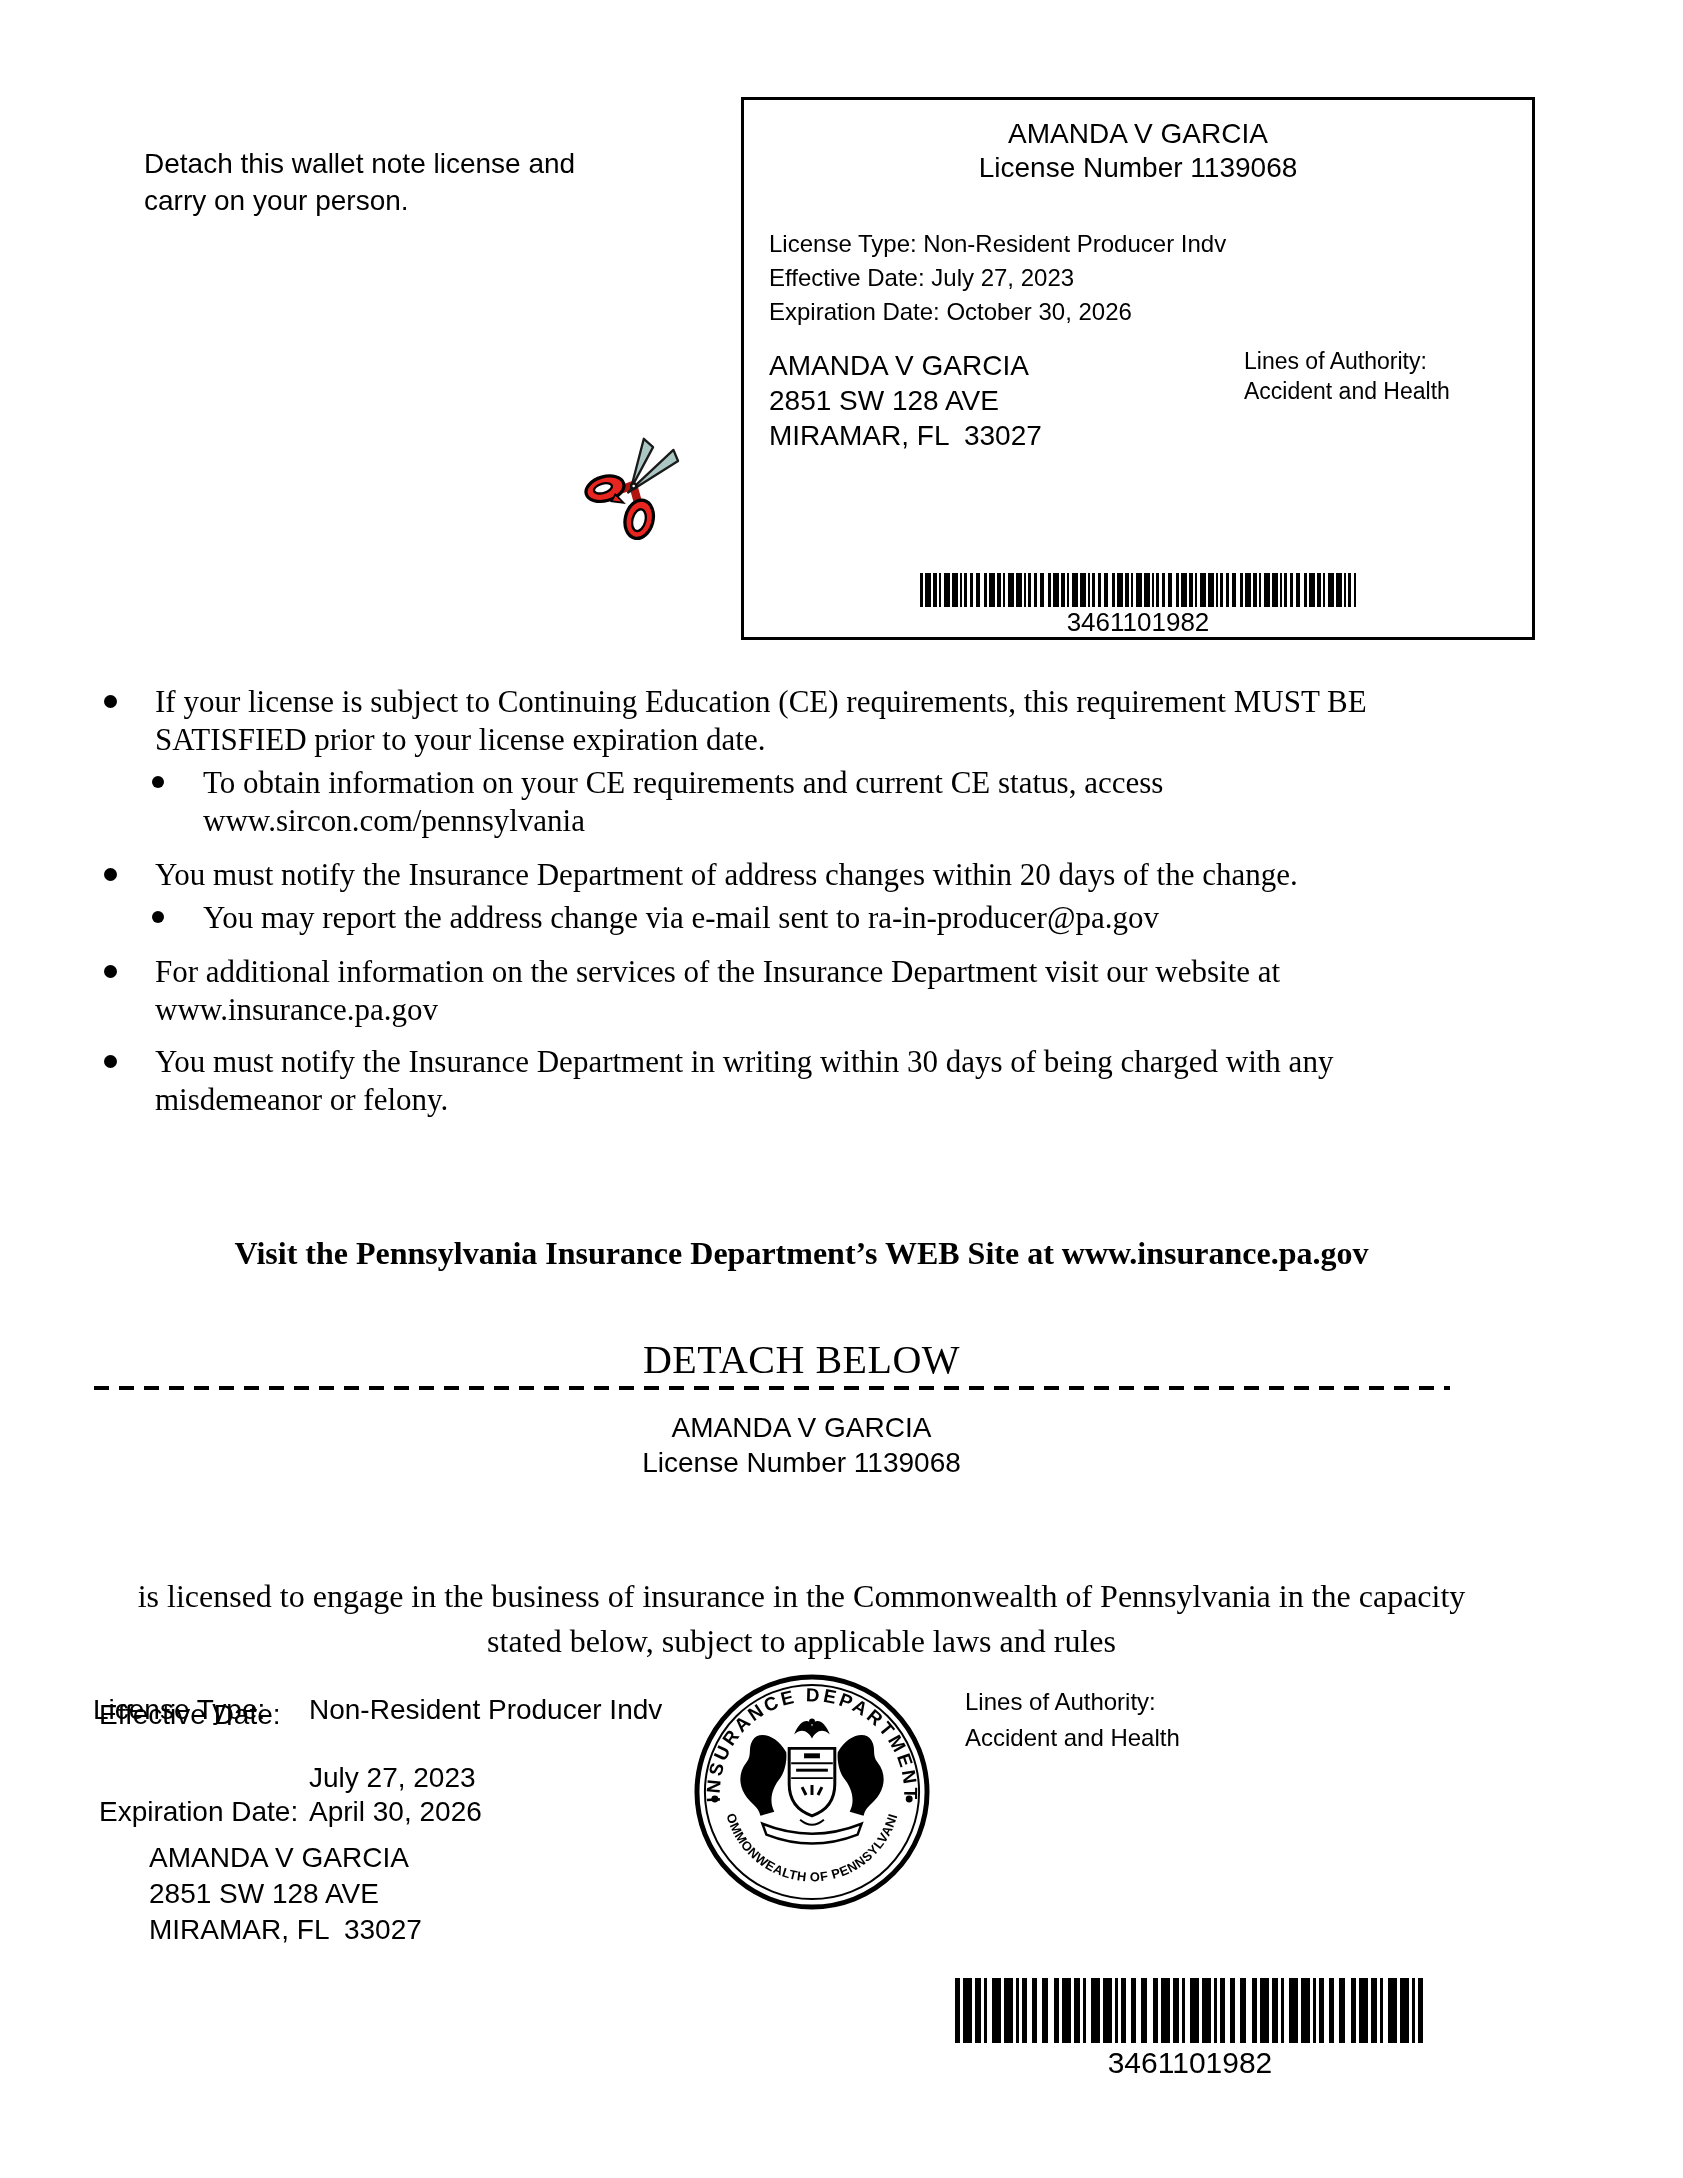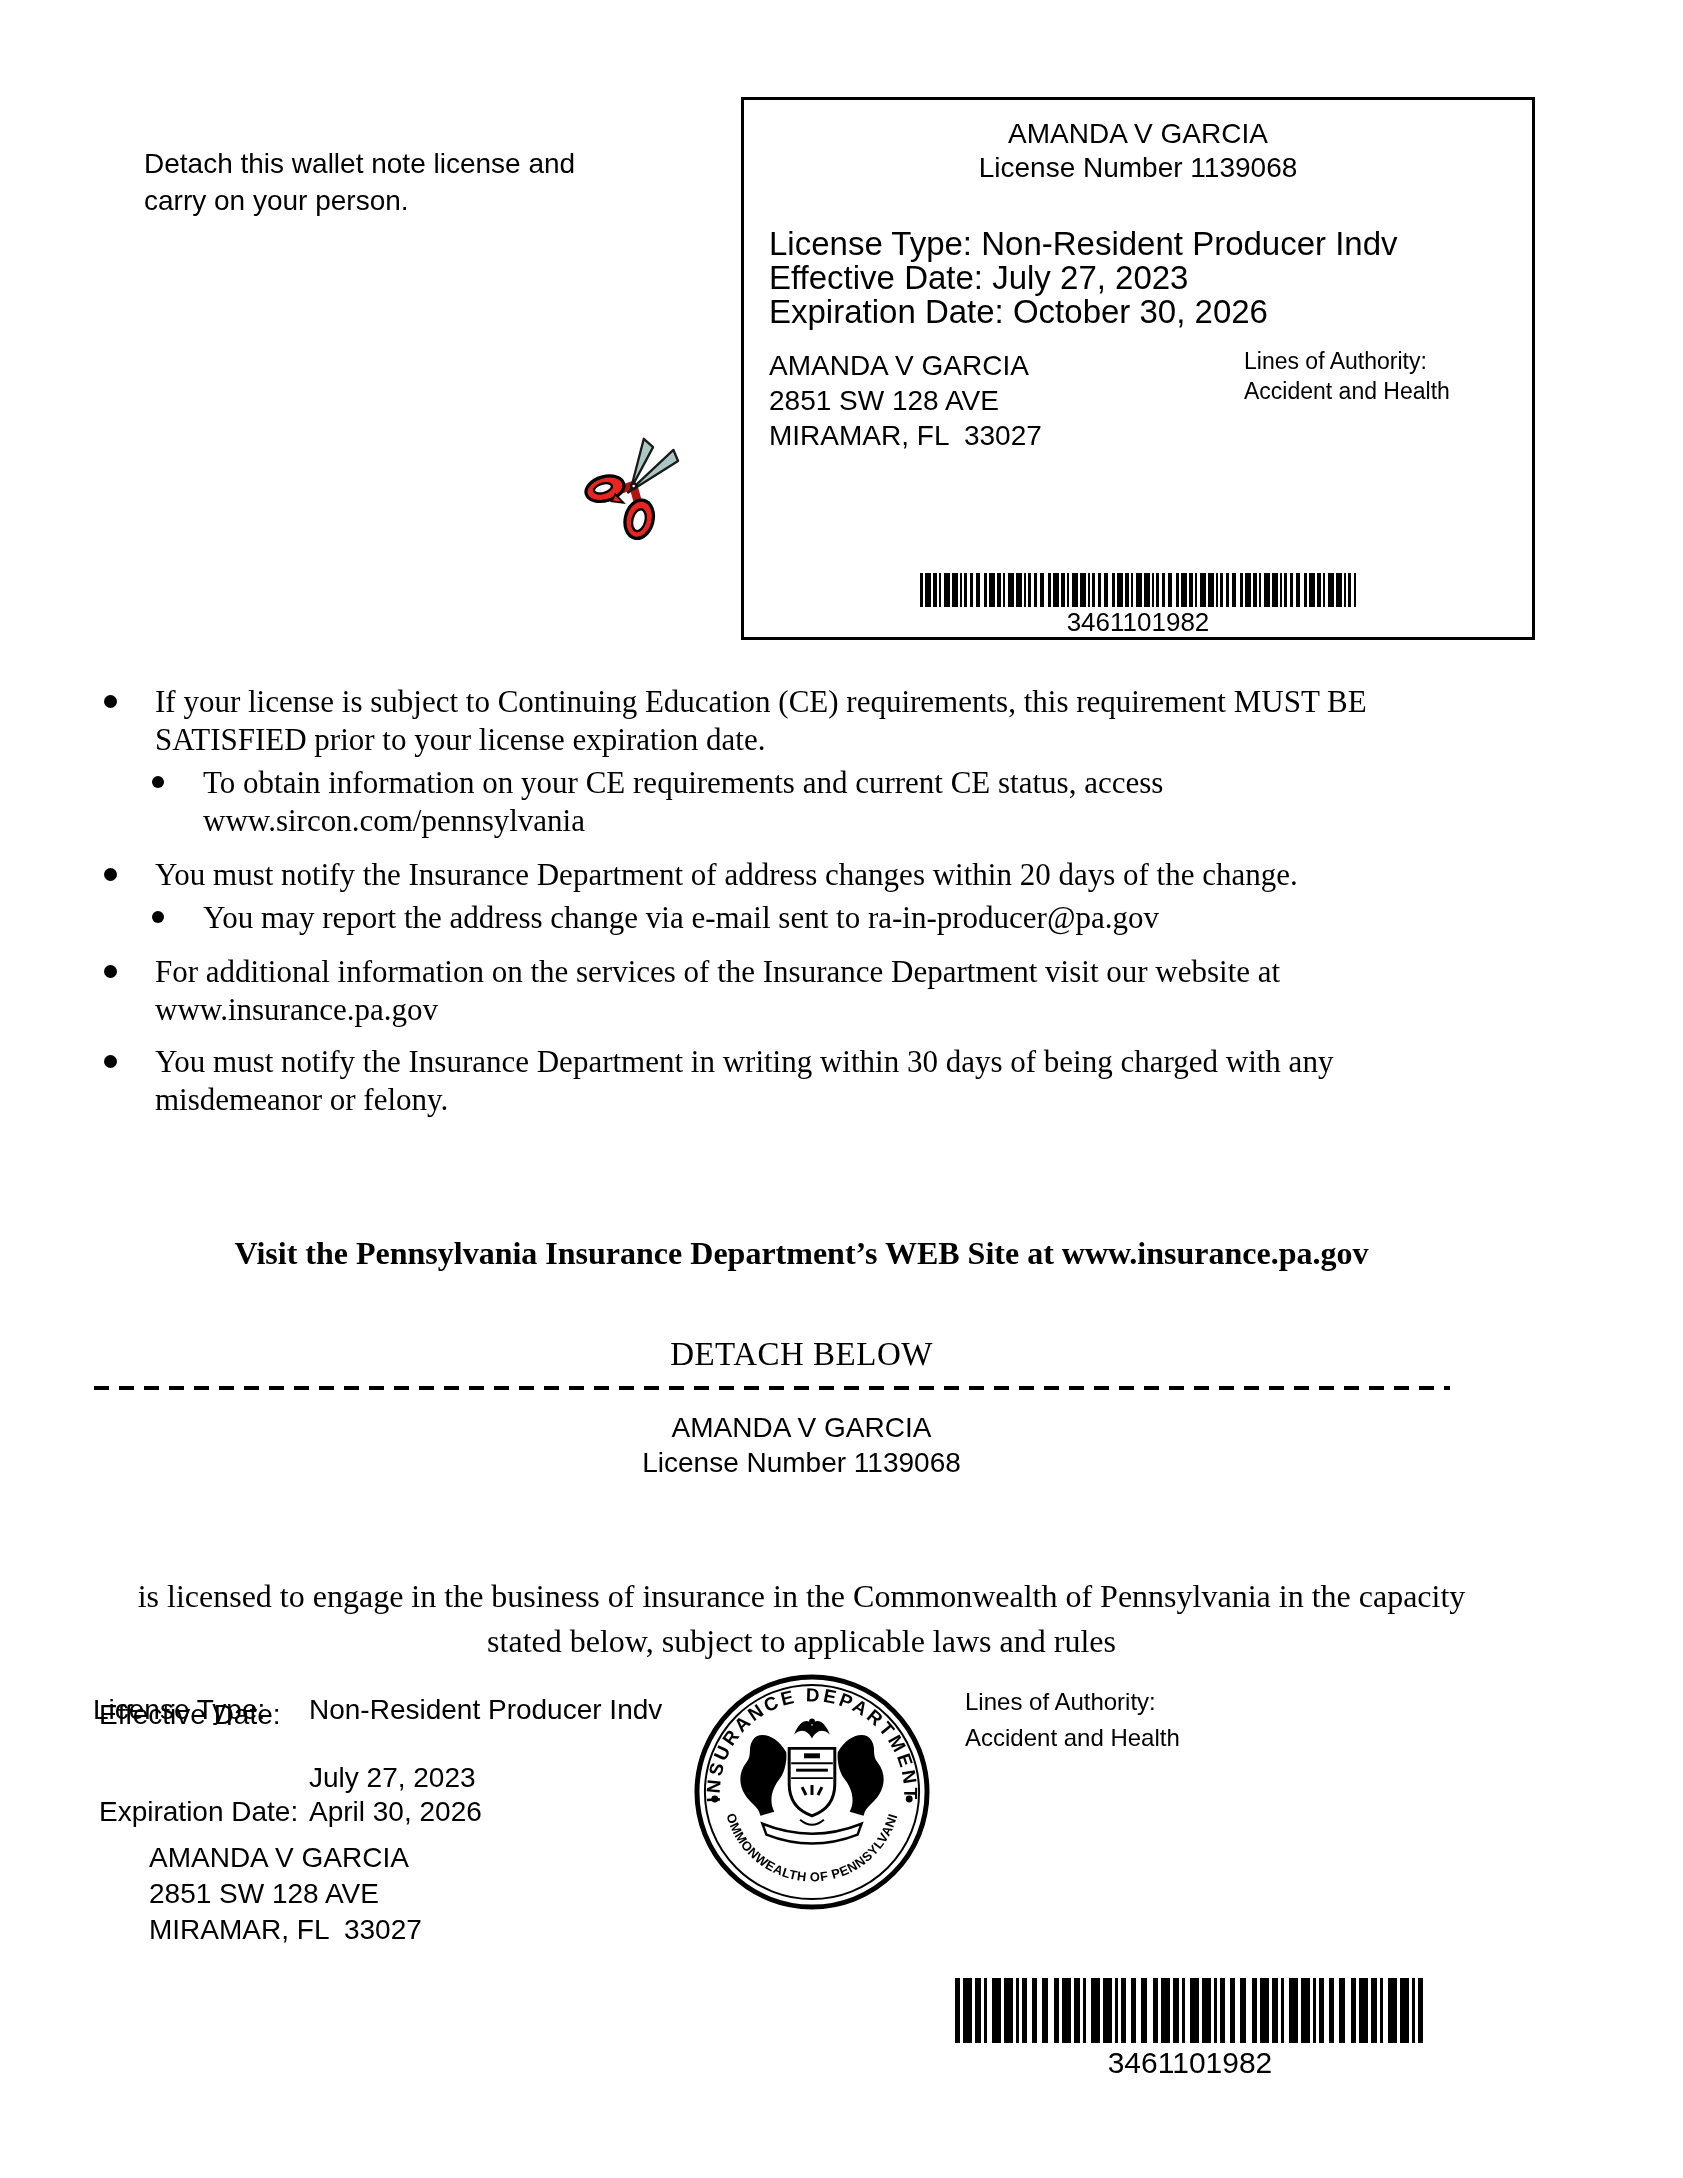--- a/index.html
+++ b/index.html
@@ -12,21 +12,21 @@
   .serif{font-family:"Liberation Serif","DejaVu Serif",serif;}
   .pre{white-space:pre-wrap;}
   .abs{position:absolute;}
 
   
   .detach-note{left:144px; top:145px; width:460px; font-size:28px; line-height:37px;}
 
   
   .card{left:741px; top:97px; width:794px; height:543px; border:3px solid #000; box-sizing:border-box;}
   .card-title{position:absolute; top:17px; left:0; width:100%; text-align:center; font-size:28px; line-height:34px;}
-  .card-details{position:absolute; top:127px; left:25px; font-size:33px; line-height:34px;}
+  .card-details{position:absolute; top:127px; left:25px; font-size:24px; line-height:34px;}
   .card-address{position:absolute; top:248px; left:25px; font-size:28px; line-height:35px;}
   .card-loa{position:absolute; top:246px; left:500px; font-size:23px; line-height:30px;}
   .card-bc-wrap{position:absolute; top:473px; left:0; width:100%; text-align:center;}
   .barcode{display:flex; align-items:stretch; overflow:hidden;}
   .barcode span{background:#000; height:100%; flex:0 0 auto;}
   .barcode i{flex:0 0 auto;}
   .bc-card{width:436px; height:34px; margin:0 auto;}
   .bc-num-card{font-size:26px; line-height:28px; margin-top:1px;}
 
   
@@ -35,21 +35,21 @@
   
   .bullets{left:102px; top:683px; width:1371px; font-family:"Liberation Serif","DejaVu Serif",serif;
            font-size:31px; line-height:38px;}
   .b{position:relative; padding-left:53px; margin-bottom:14px;}
   .b.tight{margin-bottom:5px;}
   .b::before{content:""; position:absolute; left:2px; top:12px; width:13px; height:13px; border-radius:50%; background:#000;}
   .sb{position:relative; padding-left:101px; margin-bottom:16px;}
   .sb::before{content:""; position:absolute; left:50px; top:12px; width:12px; height:12px; border-radius:50%; background:#000;}
 
   .web-line{left:69px; top:1235px; width:1465px; text-align:center; font-weight:bold; font-size:32px;}
-  .detach-below{left:69px; top:1336px; width:1465px; text-align:center; font-size:33px; letter-spacing:0.5px;}
+  .detach-below{left:69px; top:1336px; width:1465px; text-align:center; font-size:40px; letter-spacing:0.5px;}
   .dashes{left:94px; top:1386px; width:1356px; height:4px;
           background:repeating-linear-gradient(90deg,#000 0 15px,transparent 15px 25px);}
   .detached-name{left:69px; top:1410px; width:1465px; text-align:center; font-size:28px; line-height:35px;}
 
   .licensed{left:69px; top:1574px; width:1465px; text-align:center; font-size:32px; line-height:45px;}
 
   .fld-label{font-size:28px; line-height:33px;}
   .fld-value{font-size:28px; line-height:33px;}
   .lt-label{left:93px; top:1693px;}  .lt-value{left:309px; top:1693px;}
   .ed-label{left:99px; top:1698px;}  .ed-value{left:309px; top:1761px;}

